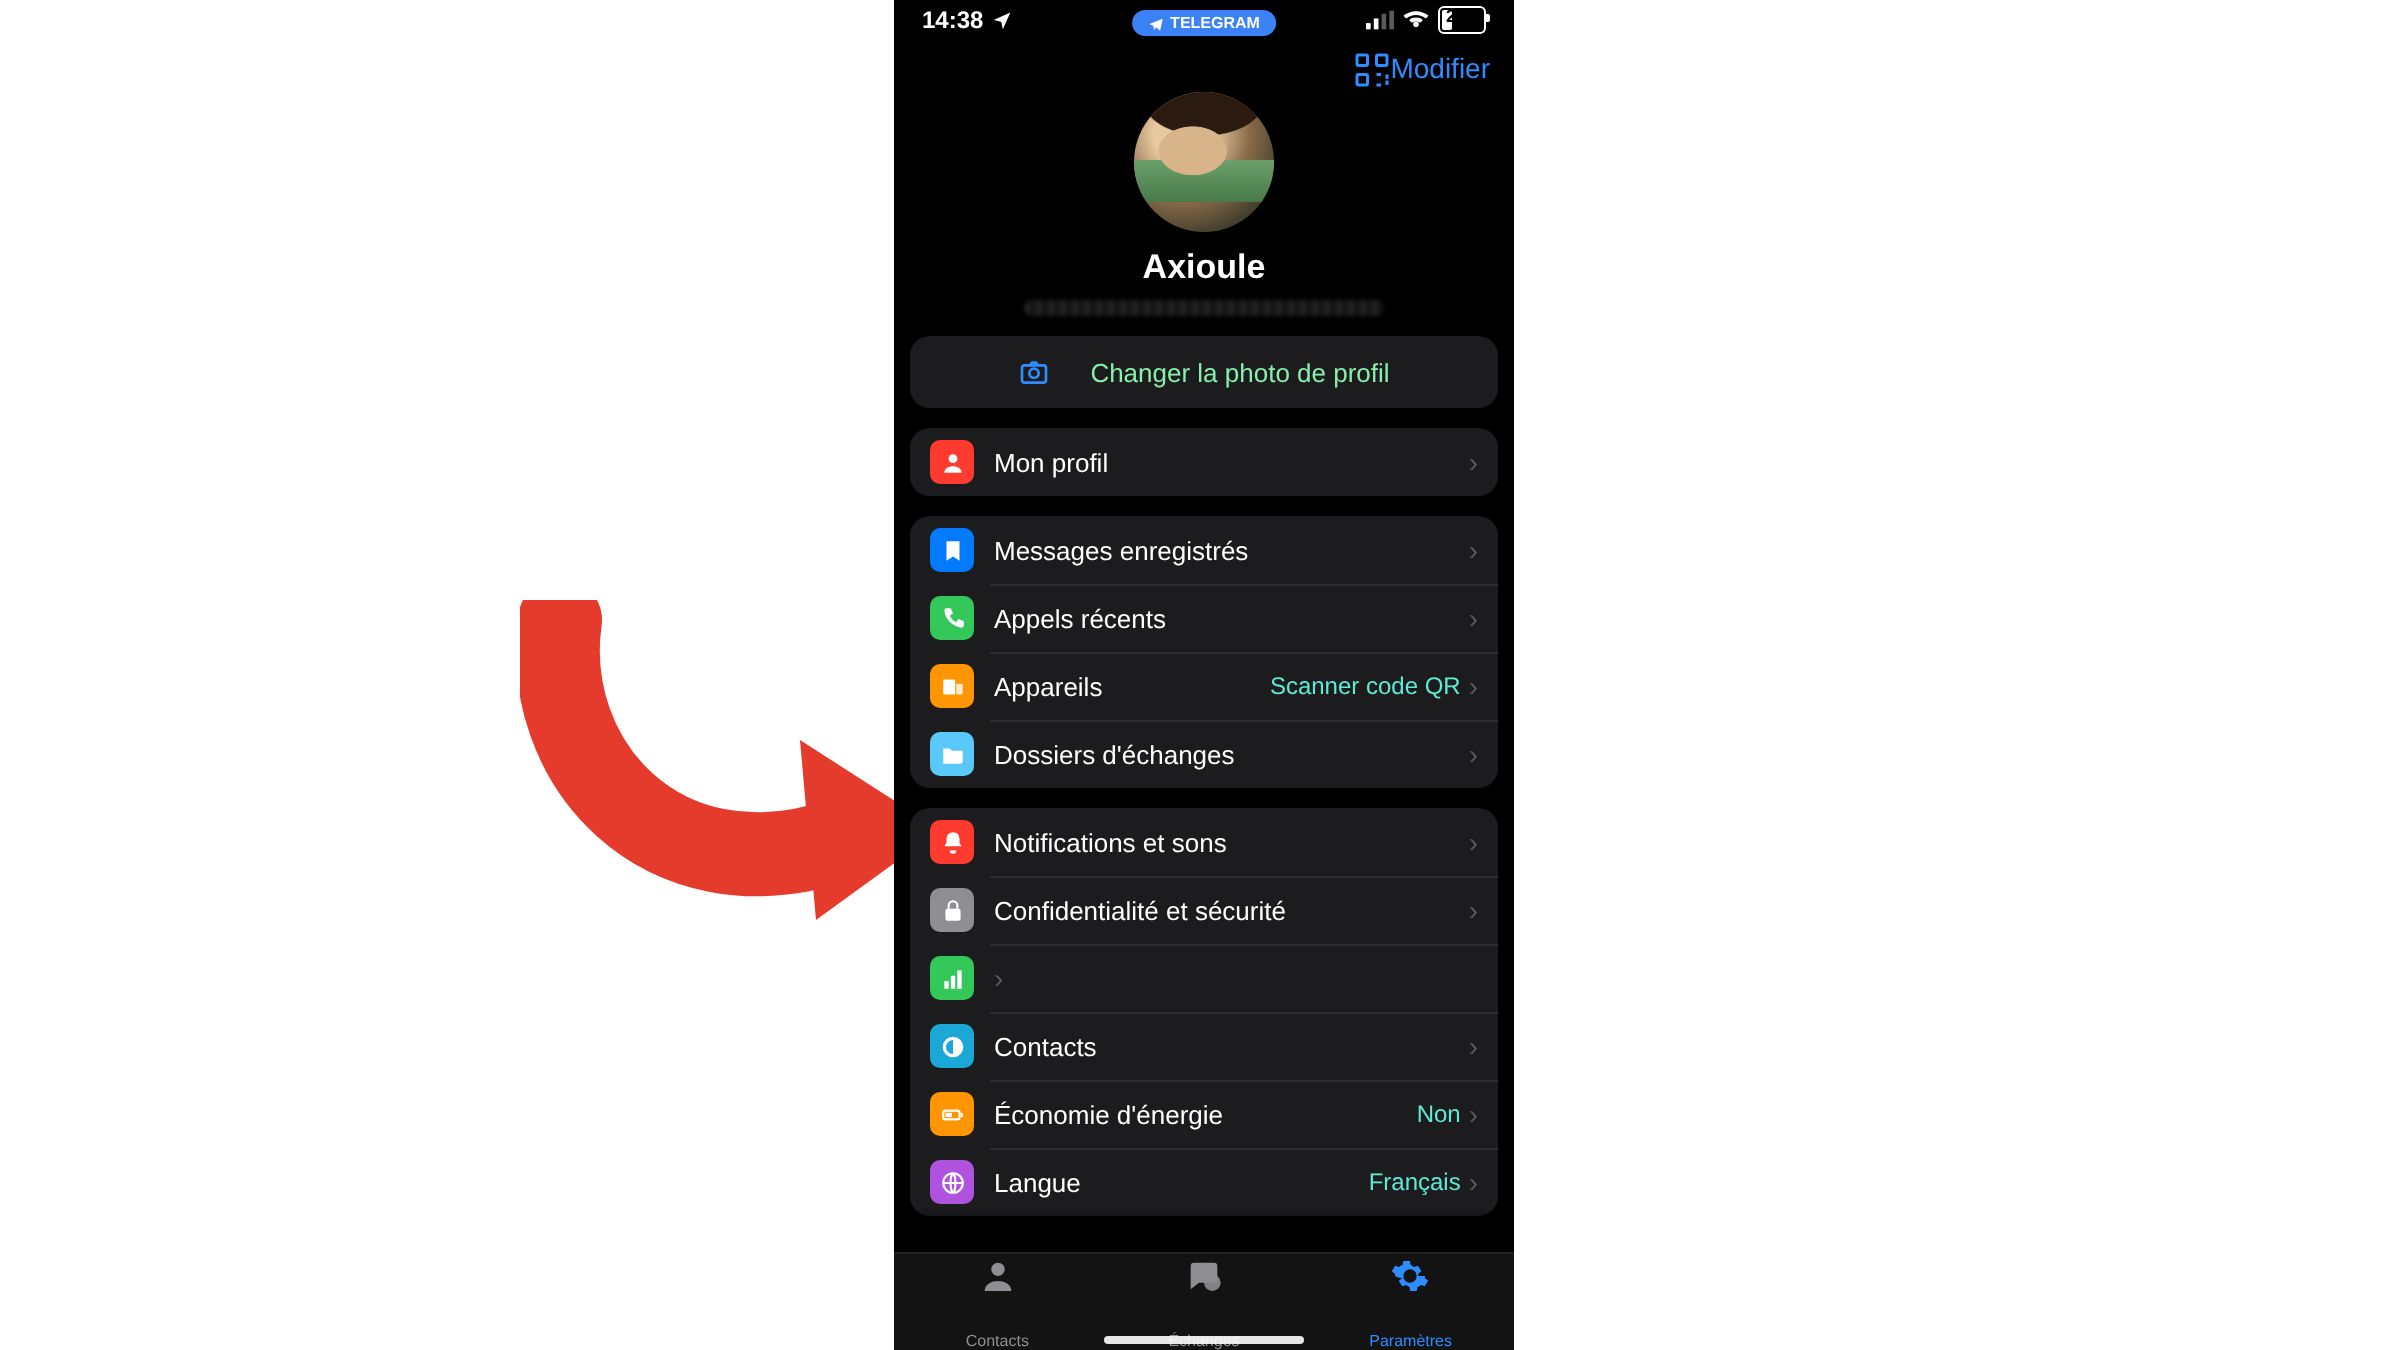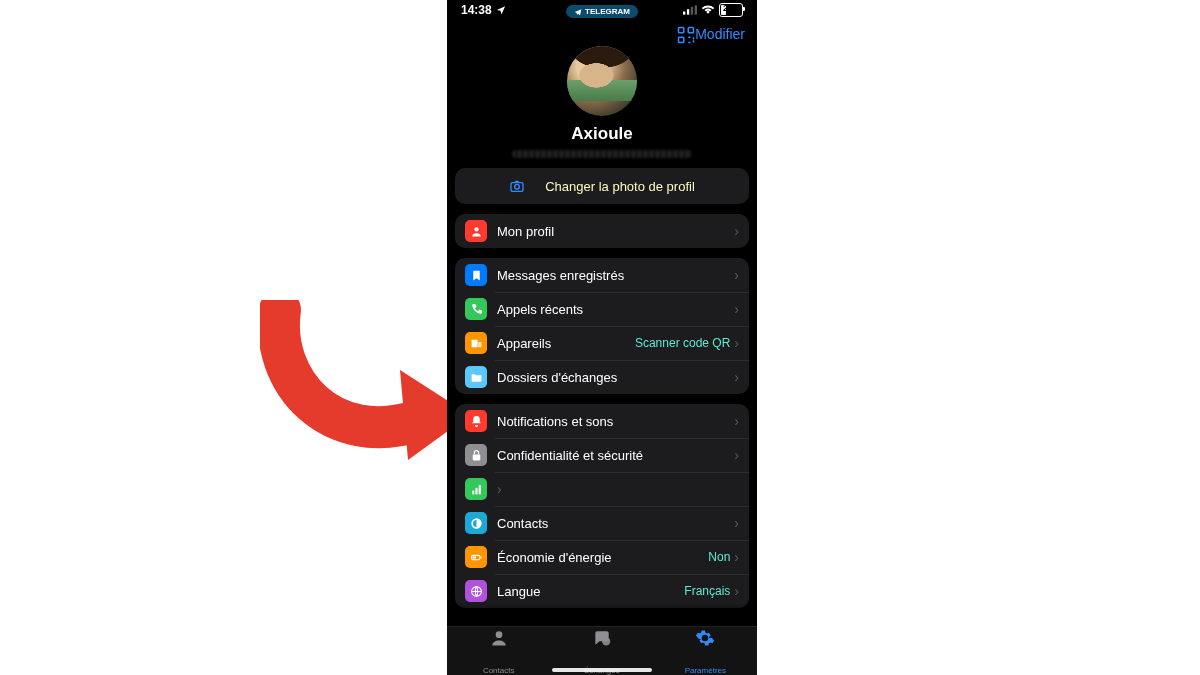--- a/index.html
+++ b/index.html
@@ -1,37 +1,37 @@
 <!DOCTYPE html>
 <html><head>
 <meta charset="utf-8">
 <style>
   html,body{margin:0;padding:0;width:1200px;height:675px;background:#fff;font-family:-apple-system,Helvetica,Arial,sans-serif;overflow:hidden}
   .phone{position:absolute;left:447px;top:0;width:310px;height:675px;background:#000;border-radius:0}
   .status-bar{display:flex;align-items:center;justify-content:space-between;height:20px;padding:0 14px;color:#fff;font-size:12px;font-weight:600}
   .status-left{display:flex;align-items:center;gap:4px}
   .status-right{display:flex;align-items:center;gap:4px}
-  .pill{position:absolute;left:50%;top:5px;transform:translateX(-50%);background:#0c4a6e;color:#fff;font-size:8px;font-weight:700;padding:2px 8px;border-radius:10px;display:flex;align-items:center;gap:3px}
+  .pill{position:absolute;left:50%;top:5px;transform:translateX(-50%);background:#3b82f6;color:#fff;font-size:8px;font-weight:700;padding:2px 8px;border-radius:10px;display:flex;align-items:center;gap:3px}
   .hdr{display:flex;align-items:flex-start;justify-content:flex-end;padding:6px 12px 0 12px;height:24px}
   .qr-ic{color:#2f8cff}
   .mod{color:#2f8cff;font-size:14px}
   .profile{display:flex;flex-direction:column;align-items:center;margin-top:-4px}
   .avatar{width:70px;height:70px;border-radius:50%;background:radial-gradient(circle at 35% 30%,#e8c9a0 0 22%,#8a6b4a 50%,#3a3a2a 80%);position:relative;overflow:hidden}
   .avatar::after{content:"";position:absolute;inset:0;background:radial-gradient(ellipse 28px 20px at 42% 42%,#d8b48a 0 60%,transparent 62%),radial-gradient(circle 5px at 38% 40%,#2a1a10 0 90%,transparent),radial-gradient(circle 5px at 50% 40%,#2a1a10 0 90%,transparent),radial-gradient(ellipse 50px 30px at 50% 5%,#2a1a10 0 60%,transparent 62%),linear-gradient(#6aa06a,#4a7a4a) 0 70%/100% 30% no-repeat}
   .uname{color:#fff;font-size:17px;font-weight:700;margin-top:8px}
   .blurline{width:180px;height:8px;border-radius:4px;background:repeating-linear-gradient(90deg,#3a3a3a 0 3px,#222 3px 6px);margin-top:6px;filter:blur(1px);opacity:.6}
   .section{margin:10px 8px 0 8px;background:#1c1c1e;border-radius:10px;overflow:hidden}
   .row{display:flex;align-items:center;height:34px;padding:0 10px;position:relative}
   .row+.row::before{content:"";position:absolute;left:40px;right:0;top:0;height:1px;background:#2d2d2f}
   .ic{width:22px;height:22px;border-radius:5px;display:flex;align-items:center;justify-content:center;flex:0 0 22px;margin-right:10px}
   .ic svg{width:13px;height:13px;fill:#fff}
   .lbl{color:#fff;font-size:13px;flex:1;white-space:nowrap;overflow:hidden;text-overflow:ellipsis}
   .val{color:#5eead4;font-size:12px;margin-right:4px}
   .chev{color:#5a5a5e;font-size:14px;flex:0 0 auto}
-  .change-photo{display:flex;align-items:center;justify-content:center;gap:20px;color:#fef9c3;font-size:13px;height:36px}
+  .change-photo{display:flex;align-items:center;justify-content:center;gap:20px;color:#86efac;font-size:13px;height:36px}
   .tabbar{position:absolute;left:0;right:0;bottom:0;height:48px;background:rgba(20,20,20,.96);display:flex;border-top:1px solid #222}
   .tab{flex:1;display:flex;flex-direction:column;align-items:center;justify-content:center;gap:18px}
   .tab svg{width:20px;height:20px;fill:#8e8e93}
   .tab.active svg{fill:#2f8cff}
   .tab-label{font-size:8px;color:#8e8e93}
   .tab.active .tab-label{color:#2f8cff}
   .home-ind{position:absolute;bottom:3px;left:50%;transform:translateX(-50%);width:100px;height:4px;border-radius:2px;background:#fff;opacity:.9}
   .fade{position:absolute;left:0;right:0;bottom:48px;height:24px;background:linear-gradient(transparent,#000)}
   
   .arrow{position:absolute;left:260px;top:300px;width:210px;height:200px;pointer-events:none}

